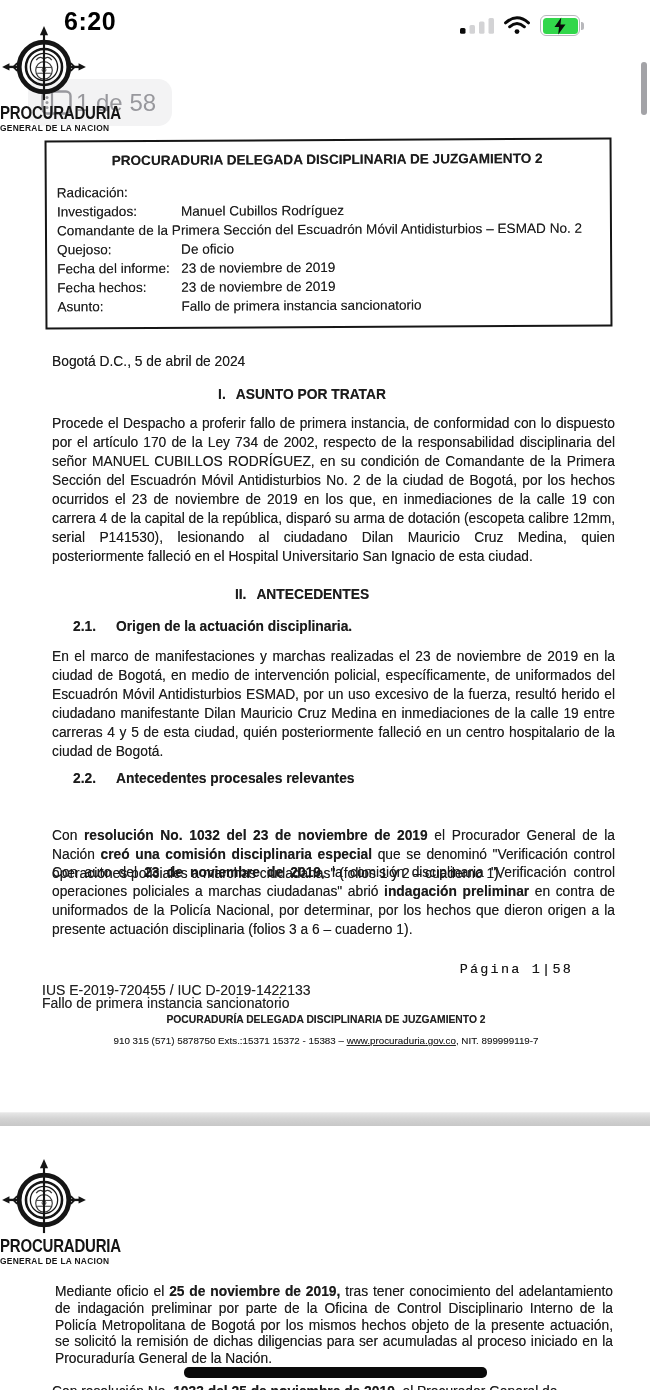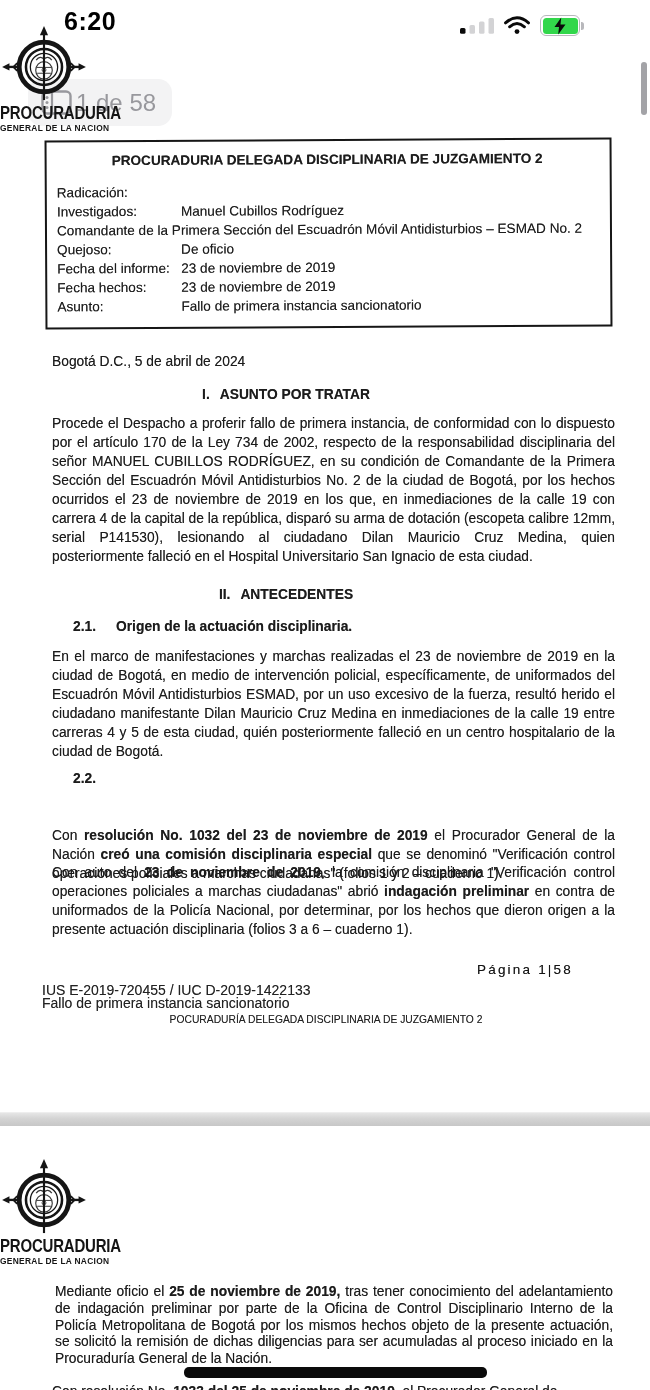--- a/index.html
+++ b/index.html
@@ -29,28 +29,28 @@
   .logo-t1{font-size:15px;font-weight:700;letter-spacing:-.2px;transform:scaleY(1.2);transform-origin:top;color:#141414;margin-top:0}
   .logo-t2{font-size:8.4px;font-weight:700;letter-spacing:.3px;transform:scaleY(1.15);transform-origin:top;color:#141414;margin-top:3px}
   
   .htable{position:absolute;left:45px;top:139px;width:567px;border:2.6px solid #161616;padding:9px 12px 11px 10px;transform:rotate(-.3deg);background:#fff}
   .t-title{text-align:center;font-weight:700;font-size:13.6px;margin-bottom:13px}
   .trow{display:flex;font-size:13.6px;line-height:19px}
   .trow .lbl{width:124px;flex:none}
   .trow .val{flex:1}
   .trow .val.just{text-align:justify}
   
-  .h-center{left:0;width:572px;text-align:center;font-weight:700}
+  .h-center{left:16px;width:572px;text-align:center;font-weight:700}
   .h-center b{margin:0 5px}
   .h-sub{display:flex;gap:20px;font-weight:700}
   
-  .pagenum{position:absolute;top:962px;left:0;width:573px;text-align:right;font-family:Liberation Sans, sans-serif;font-size:13.5px;letter-spacing:2.2px;color:#141414;text-shadow:0 0 .3px rgba(20,20,20,.5)}
+  .pagenum{position:absolute;top:962px;left:0;width:573px;text-align:right;font-family:Liberation Mono, monospace;font-size:13.5px;letter-spacing:2.2px;color:#141414;text-shadow:0 0 .3px rgba(20,20,20,.5)}
   .ius{position:absolute;left:42px;top:984px;font-size:14px;line-height:12.5px;color:#222;text-shadow:0 0 .3px rgba(20,20,20,.4)}
   .footer{position:absolute;left:30px;top:1014px;width:592px;text-align:center;font-size:9.8px;line-height:12.8px;color:#222;text-shadow:0 0 .3px rgba(20,20,20,.4)}
-  .footer .f-title{font-weight:400;font-size:10.3px;margin-bottom:8px}
+  .footer .f-title{font-weight:700;font-size:10.3px;margin-bottom:8px}
   
   .redaction{position:absolute;left:184px;top:1367px;width:303px;height:11px;background:#0a0a0a;border-radius:5px}
 </style>
 </head>
 <body>
 
 <div class="time">6:20</div>
 <div class="sicons">
   <svg width="34" height="16" viewBox="0 0 34 16">
     <rect x="0" y="10" width="5.5" height="5.8" rx="1.5" fill="#0a0a0a"></rect>
@@ -157,35 +157,37 @@
 
 <div class="abs doc h-sub" style="left:73px;top:617px">
   <b>2.1.</b>
     <b>Origen de la actuación disciplinaria.</b>
 </div>
 
 <p class="abs doc just" style="left:52px;top:647px;width:563px">En el marco de manifestaciones y marchas realizadas el 23 de noviembre de 2019 en la ciudad de Bogotá, en medio de intervención policial, específicamente, de uniformados del Escuadrón Móvil Antidisturbios ESMAD, por un uso excesivo de la fuerza, resultó herido el ciudadano manifestante Dilan Mauricio Cruz Medina en inmediaciones de la calle 19 entre carreras 4 y 5 de esta ciudad, quién posteriormente falleció en un centro hospitalario de la ciudad de Bogotá.</p>
 
 <div class="abs doc h-sub" style="left:73px;top:769px">
   <b>2.2.</b>
+    <b>Antecedentes procesales relevantes</b>
 </div>
 
 <p class="abs doc just" style="left:52px;top:826px;width:563px"><span>Con </span><b>resolución No. 1032 del 23 de noviembre de 2019</b><span> el Procurador General de la Nación </span><b>creó una comisión disciplinaria especial</b><span> que se denominó "Verificación control operaciones policiales a marchas ciudadanas" (folios 1 y 2 – cuaderno 1).</span></p>
 
 <p class="abs doc just" style="left:52px;top:863px;width:563px"><span>Con auto del </span><b>23 de noviembre de 2019</b><span>, la comisión disciplinaria "Verificación control operaciones policiales a marchas ciudadanas" abrió </span><b>indagación preliminar</b><span> en contra de uniformados de la Policía Nacional, por determinar, por los hechos que dieron origen a la presente actuación disciplinaria (folios 3 a 6 – cuaderno 1).</span></p>
 
 <div class="pagenum">Página 1|58</div>
 
 <div class="ius">
   <div>IUS E-2019-720455 / IUC D-2019-1422133</div>
   <div>Fallo de primera instancia sancionatorio</div>
 </div>
 
 <div class="footer">
   <div class="f-title">POCURADURÍA DELEGADA DISCIPLINARIA DE JUZGAMIENTO 2</div>
+  <div><span>910 315 (571) 5878750 Exts.:15371 15372 - 15383 – </span><span class="u">www.procuraduria.gov.co</span><span>, NIT. 899999119-7</span></div>
 </div>
 
 <div class="separator"></div>
 
 <div class="logo" style="top:1159px">
   <svg width="88" height="76" viewBox="0 0 88 78">
     <g stroke="#151515" fill="none">
       <line x1="44" y1="7" x2="44" y2="76" stroke-width="2.2"></line>
       <path d="M44 0 L39.8 9.5 H48.2 Z" fill="#151515" stroke="none"></path>
       <circle cx="44" cy="42" r="25.5" stroke-width="5"></circle>

